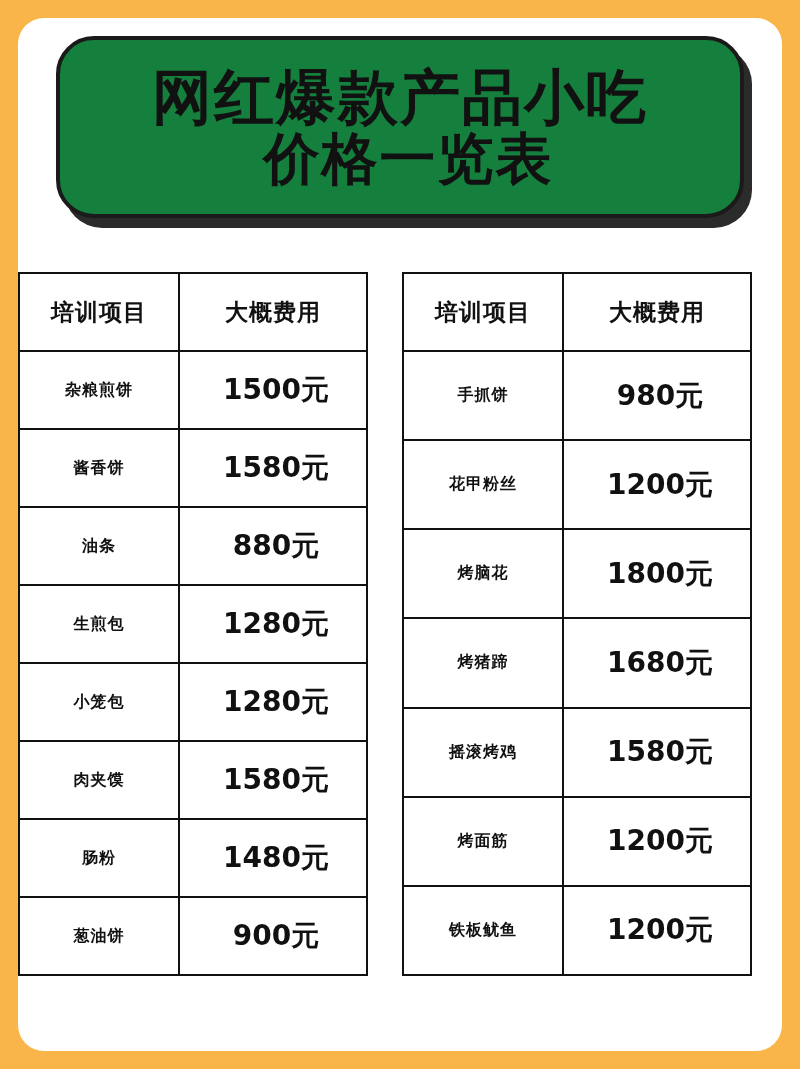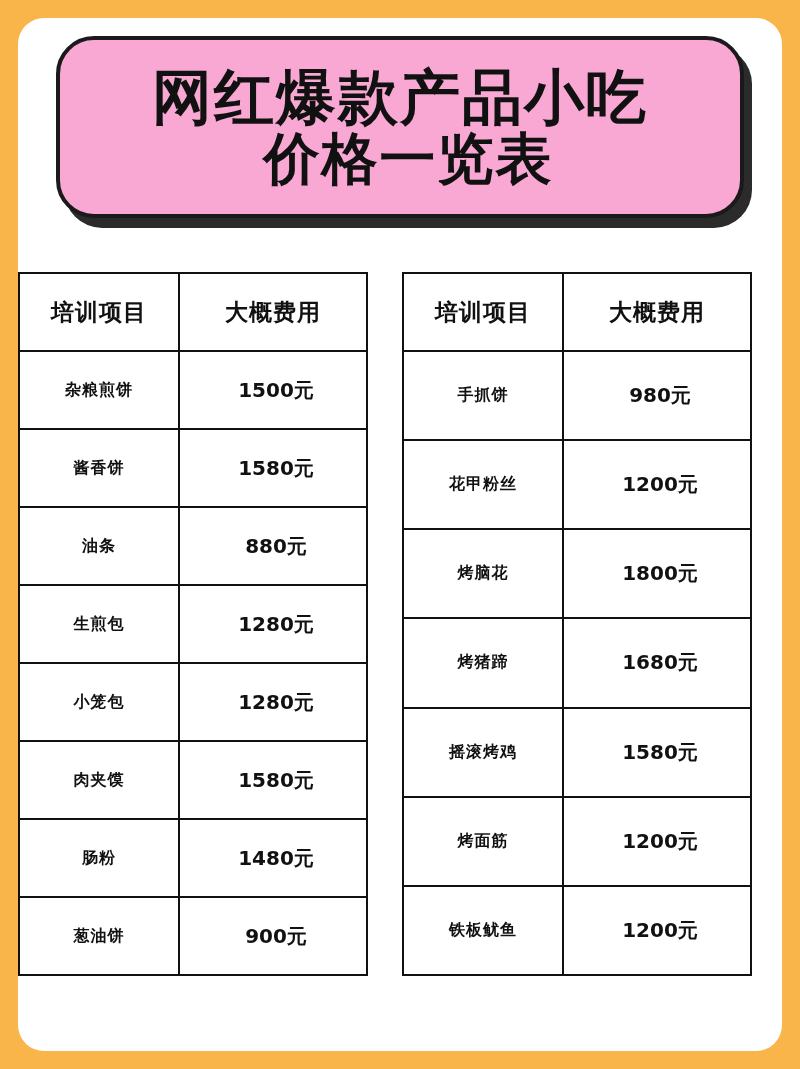--- a/index.html
+++ b/index.html
@@ -36,21 +36,21 @@
     height: 182px;
     background: #2b2b2b;
     border-radius: 38px;
   }
   .title-box {
     position: absolute;
     left: 0;
     top: 0;
     width: 100%;
     height: 182px;
-    background: #f9a8d4;
+    background: #15803d;
     border: 4px solid #1a1a1a;
     border-radius: 38px;
     display: flex;
     flex-direction: column;
     align-items: center;
     justify-content: center;
   }
   .title-line {
     font-family: "DejaVu Sans", sans-serif;
     font-weight: bold;
@@ -84,21 +84,21 @@
     font-family: "DejaVu Sans", sans-serif;
     font-weight: bold;
     color: #111;
     font-size: 23px;
     padding: 0 6px;
   }
   .col-item { width: 160px; }
   .col-price { width: 188px; }
   .price-table th { font-size: 23px; letter-spacing: 1px; }
   .price-table td.item { font-size: 16px; letter-spacing: 1px; }
-  .price-table td.price { font-size: 20px; padding-left: 12px; }
+  .price-table td.price { font-size: 28px; padding-left: 12px; }
 </style>
 </head>
 <body>
 
 <div class="poster">
 
   <div class="title-wrap">
     <div class="title-shadow"></div>
     <div class="title-box">
       <div class="title-line title-line-1">网红爆款产品小吃</div>

